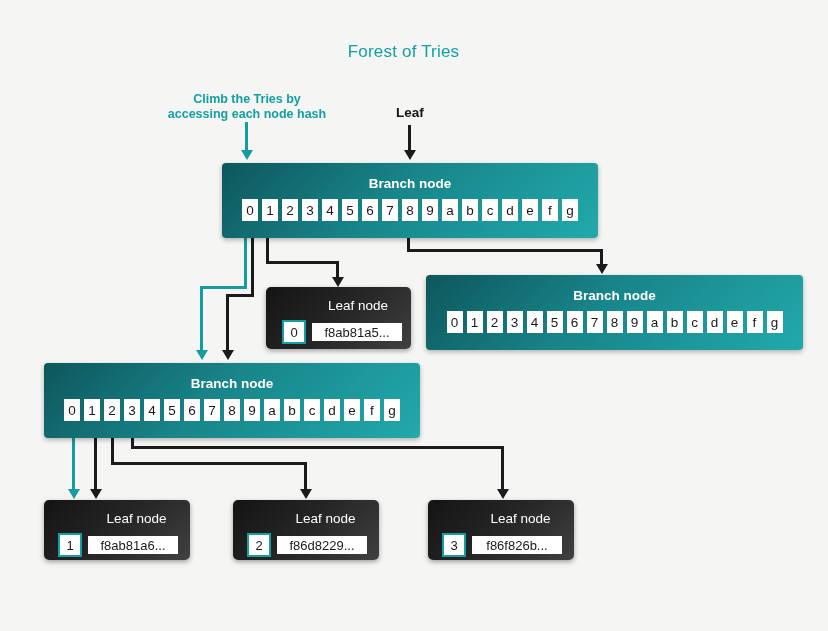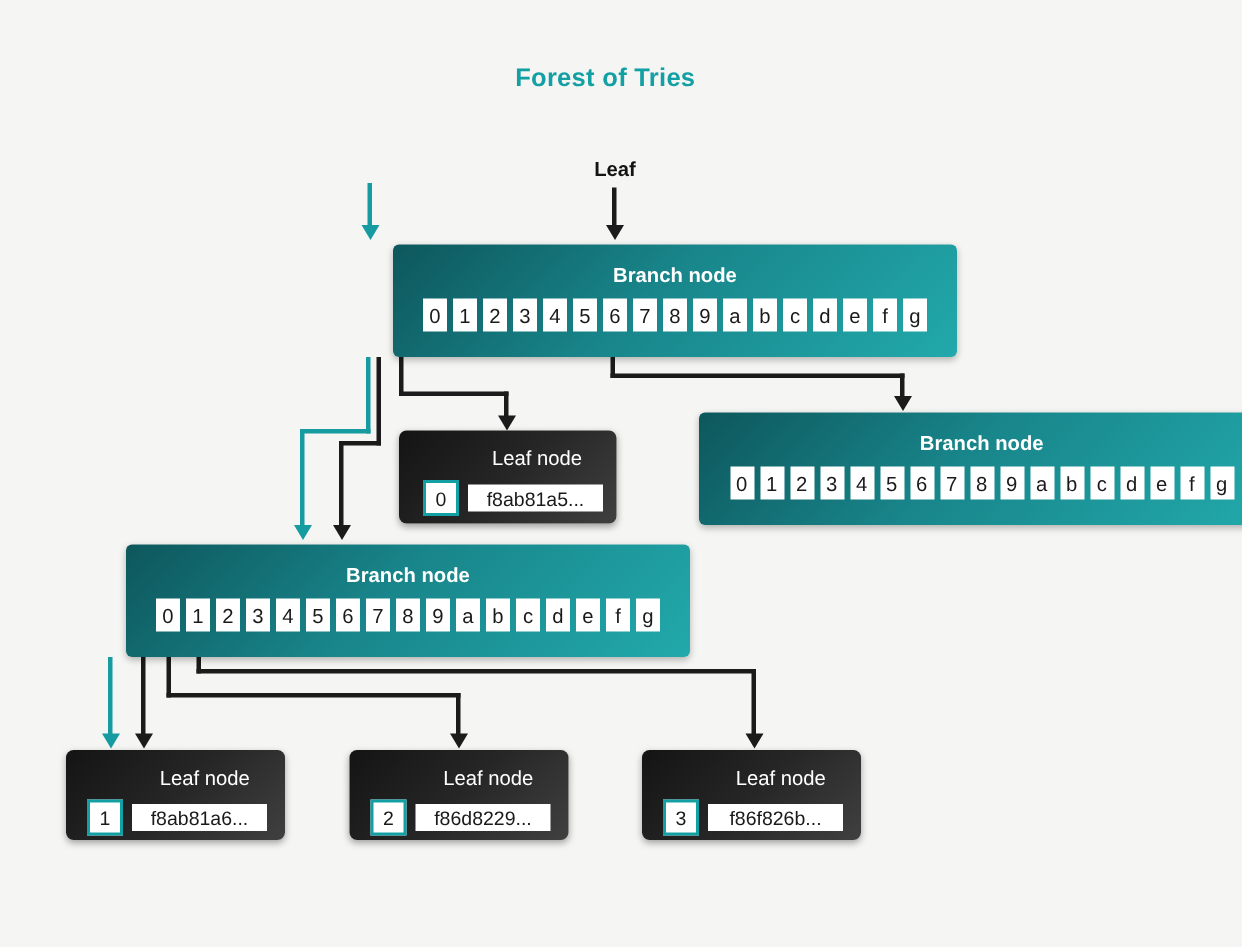--- a/index.html
+++ b/index.html
@@ -11,21 +11,21 @@
   .canvas{
     position:relative;
     width:828px;height:631px;
     margin:0 auto;
     background:#f5f5f3;
     overflow:hidden;
   }
   
   .title{
     position:absolute;left:0;top:42px;width:807px;
-    text-align:center;font-size:17px;font-weight:bold;
+    text-align:center;font-size:17px;font-weight:normal;
     color:#12a0a4;letter-spacing:.2px;
   }
   .subtitle{
     position:absolute;left:0;top:61px;width:828px;
     text-align:center;font-size:15px;color:#141414;
   }
   .climb-label{
     position:absolute;left:132px;top:92px;width:230px;
     text-align:center;font-size:12.5px;font-weight:bold;
     color:#12a0a4;line-height:15px;
@@ -33,21 +33,20 @@
   .root-label{
     position:absolute;left:360px;top:105px;width:100px;
     text-align:center;font-size:13.5px;font-weight:bold;color:#141414;
   }
   
   .branch{
     position:absolute;
     background:linear-gradient(135deg,#0d575c 0%,#18858a 45%,#22a9ab 100%);
     border-radius:4px;
     box-shadow:0 2px 5px rgba(0,0,0,.28);
-    margin-left:40px;
   }
   .branch .node-title{
     margin-top:13px;text-align:center;
     font-size:13.5px;font-weight:bold;color:#ffffff;
   }
   .cellrow{
     margin-top:8px;
     display:flex;justify-content:center;gap:4px;
   }
   .cell{
@@ -92,20 +91,24 @@
   }
   .ah.teal{border-top-color:#169ba0;}
 </style>
 </head>
 <body>
 
 <div class="canvas">
 
   <div class="title">Forest of Tries</div>
 
+  <div class="climb-label">
+    <span>Climb the Tries by</span><br>
+    <span>accessing each node hash</span>
+  </div>
   <div class="root-label">Leaf</div>
 
   <div>
     <div class="seg teal" style="left:245px;top:122px;width:3px;height:29px"></div>
     <div class="ah teal" style="left:240.5px;top:150px"></div>
   </div>
   <div>
     <div class="seg" style="left:408px;top:125px;width:3px;height:26px"></div>
     <div class="ah" style="left:403.5px;top:150px"></div>
   </div>

